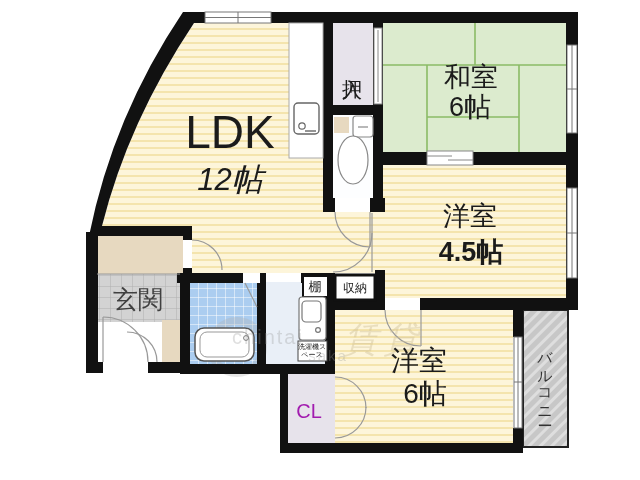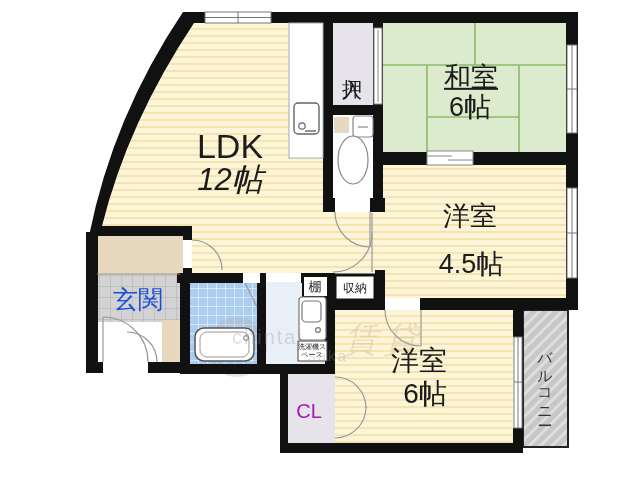--- a/index.html
+++ b/index.html
@@ -169,28 +169,28 @@
     <path d="M 335,438 A 31,31 0 0 0 366,407"></path>
     <path d="M 245,283 L 257,307"></path>
   </g>
   <line x1="97" y1="274" x2="180" y2="274" stroke="#999" stroke-width="1"></line>
 </svg>
 
 <div class="lbl wm" style="left:268px;top:337px;font-size:20px;letter-spacing:2px;">chintai</div>
 <div class="lbl wm" style="left:288px;top:356px;font-size:15px;letter-spacing:2px;margin-left:40px;">saka</div>
 <div class="lbl" style="left:384px;top:340px;font-size:34px;letter-spacing:6px;color:rgba(205,190,150,0.42);font-style:italic;">賃貸</div>
 
-<div class="lbl" style="left:230px;top:147px;font-size:34px;text-align:right;">LDK</div>
+<div class="lbl" style="left:230px;top:132px;font-size:46px;text-align:right;">LDK</div>
 <div class="lbl" style="left:230px;top:180px;font-size:31px;font-style:italic;">12帖</div>
-<div class="lbl" style="left:471px;top:77px;font-size:27px;text-decoration:underline;">和室</div>
+<div class="lbl" style="left:471px;top:77px;font-size:27px;">和室</div>
 <div class="lbl" style="left:470px;top:107px;font-size:27px;">6帖</div>
 <div class="lbl" style="left:470px;top:216px;font-size:27px;">洋室</div>
-<div class="lbl" style="left:471px;top:264px;font-size:27px;">4.5帖</div>
+<div class="lbl" style="left:471px;top:252px;font-size:27px;font-weight:bold;">4.5帖</div>
 <div class="lbl" style="left:419px;top:361px;font-size:28px;">洋室</div>
 <div class="lbl" style="left:425px;top:394px;font-size:28px;">6帖</div>
-<div class="lbl" style="left:138px;top:299px;font-size:25px;color:#1d4ed8;">玄関</div>
+<div class="lbl" style="left:138px;top:299px;font-size:25px;color:#404040;">玄関</div>
 <div class="lbl vert" style="left:352px;top:63px;font-size:20px;">押入</div>
 <div class="lbl vert" style="left:545px;top:380px;font-size:15px;letter-spacing:2px;color:#333;">バルコニー</div>
 <div class="lbl" style="left:309px;top:411px;font-size:20px;color:#a21caf;">CL</div>
 <div class="lbl" style="left:315px;top:287px;font-size:13px;">棚</div>
 <div class="lbl" style="left:355px;top:288px;font-size:12px;">収納</div>
 <div class="lbl" style="left:312px;top:351px;font-size:7px;white-space:normal;width:30px;line-height:1.2;">洗濯機スペース</div>
 </div>
 
 </body></html>

